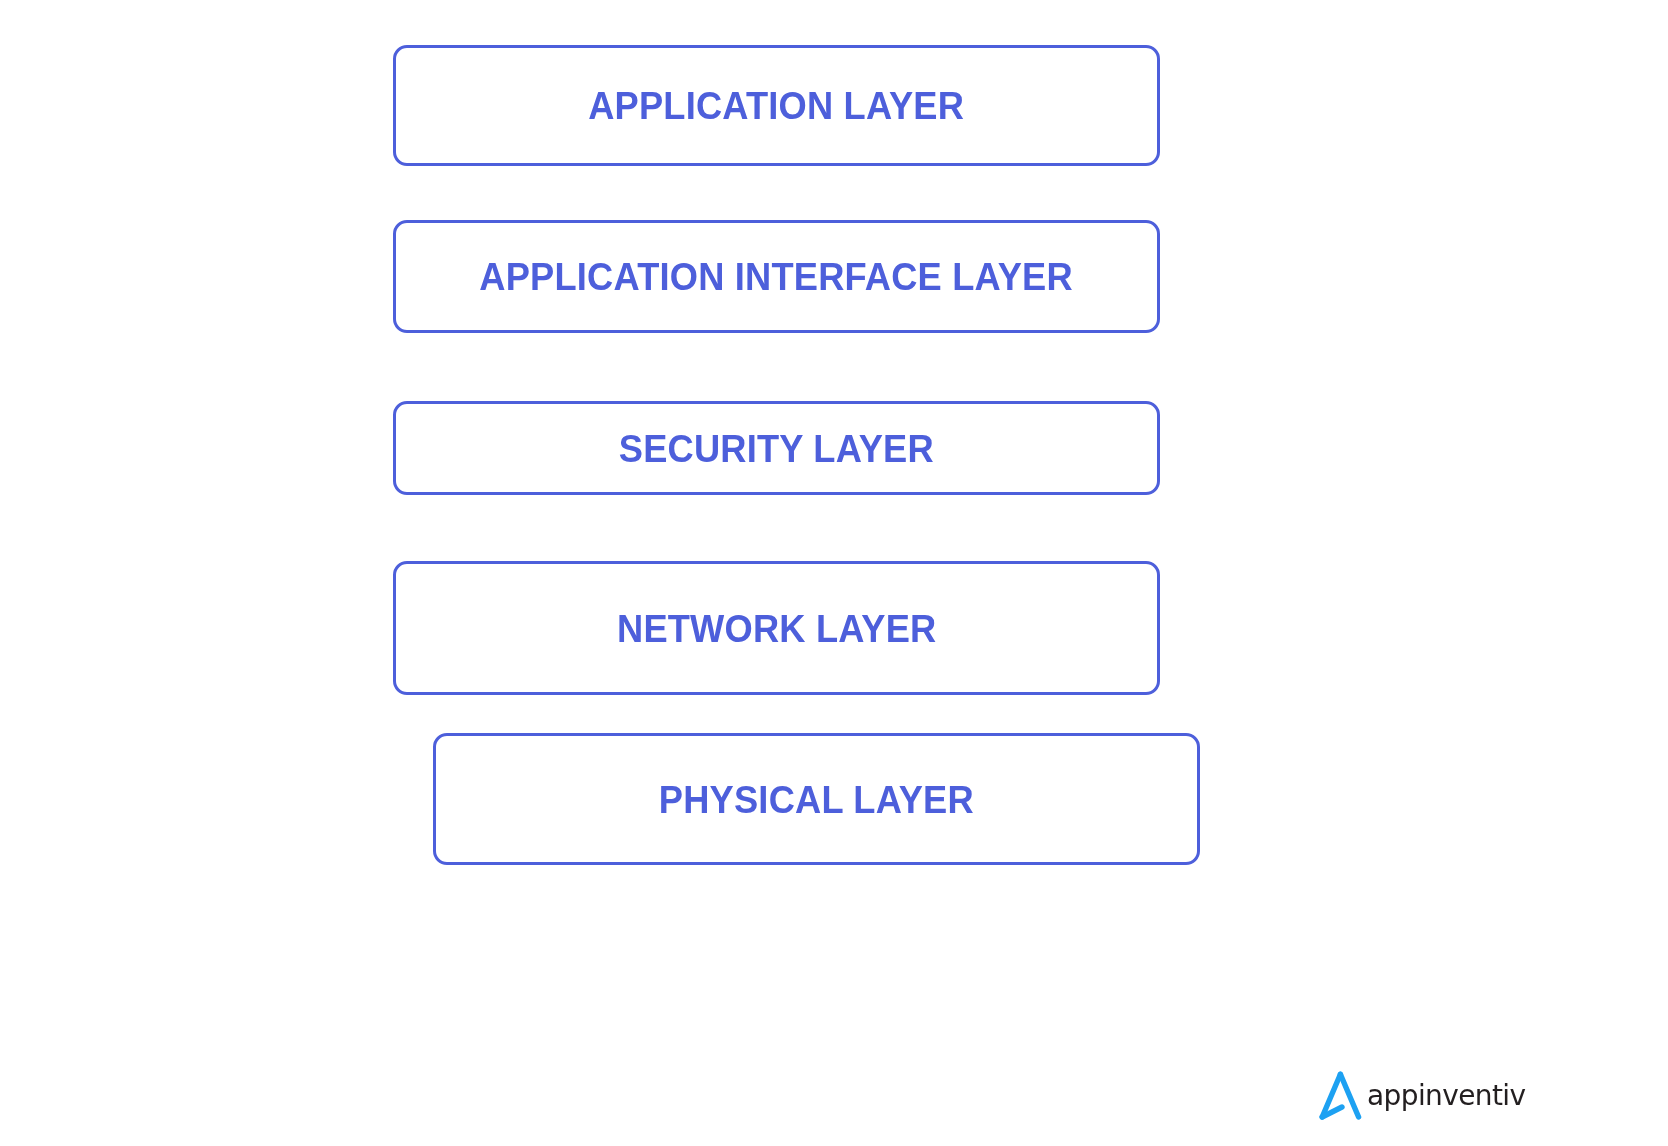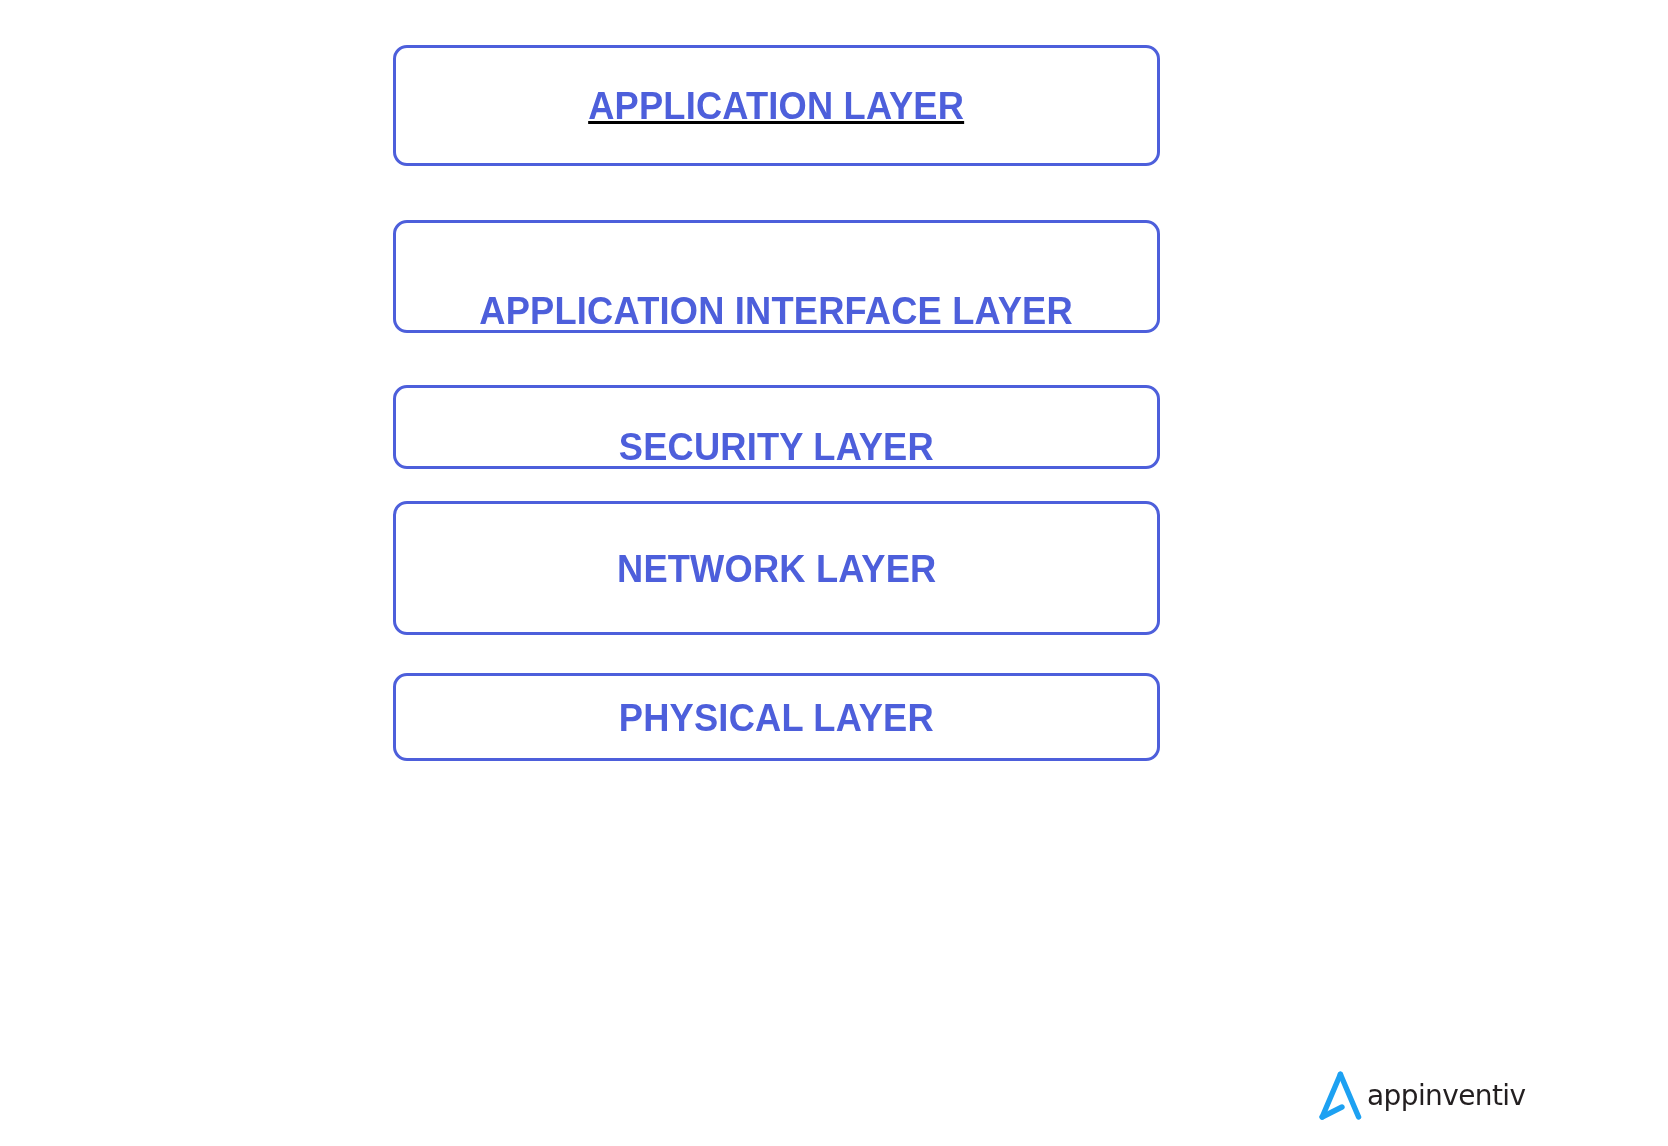--- a/index.html
+++ b/index.html
@@ -31,26 +31,26 @@
     width: 767px;
     border: 3px solid #4d5fdb;
     border-radius: 14px;
     background: #ffffff;
     display: flex;
     align-items: center;
     justify-content: center;
     text-align: center;
   }
 
-  .layer-box-1 { height: 121px; margin-bottom: 54px; text-decoration: underline; }
-  .layer-box-2 { height: 113px; margin-bottom: 52px; align-items: flex-end; }
-  .layer-box-3 { height: 84px; margin-bottom: 32px; align-items: flex-end; }
+  .layer-box-1 { height: 121px; margin-bottom: 54px; }
+  .layer-box-2 { height: 113px; margin-bottom: 68px; }
+  .layer-box-3 { height: 94px; margin-bottom: 66px; }
   .layer-box-4 { height: 134px; margin-bottom: 38px; }
   .layer-box-5 { height: 117px; margin-bottom: 58px; }
-  .layer-box-6 { height: 88px; margin-bottom: 0; }
+  .layer-box-6 { height: 132px; margin-bottom: 0; margin-left: 40px; }
 
   .layer-label {
     color: #4d5fdb;
     font-family: "Liberation Sans", sans-serif;
     font-weight: bold;
     font-size: 39px;
     line-height: 1;
     letter-spacing: 0.2px;
     transform: scaleX(0.93);
     transform-origin: center center;

